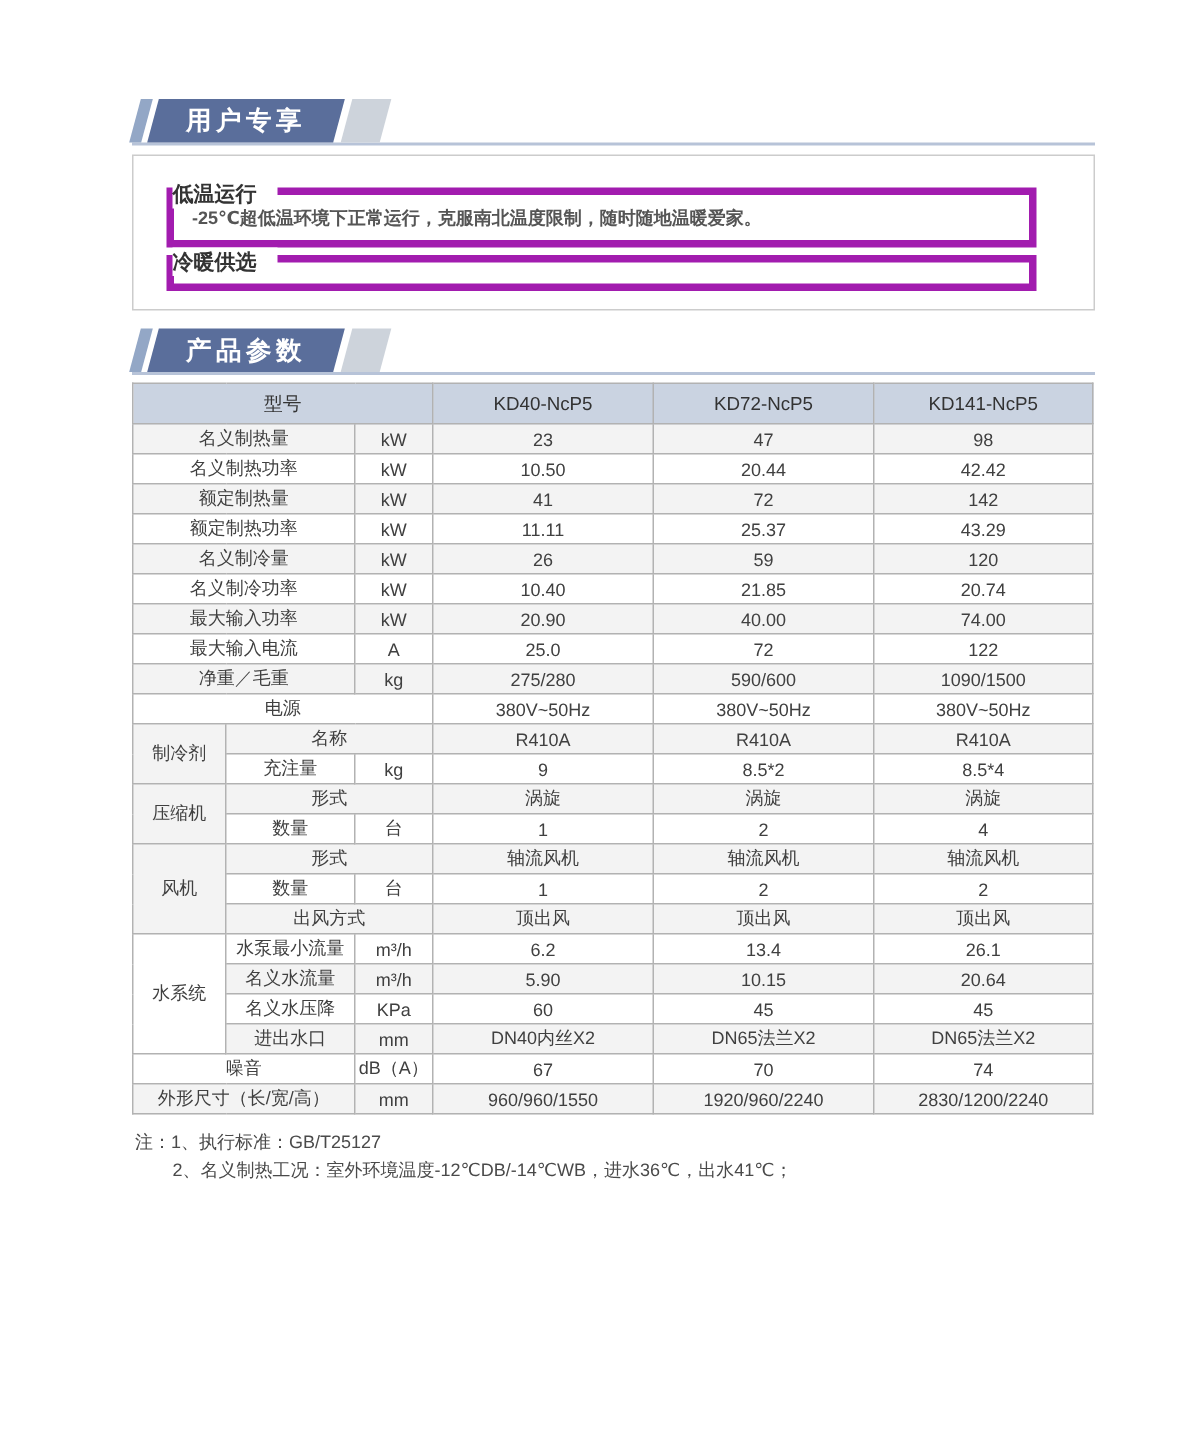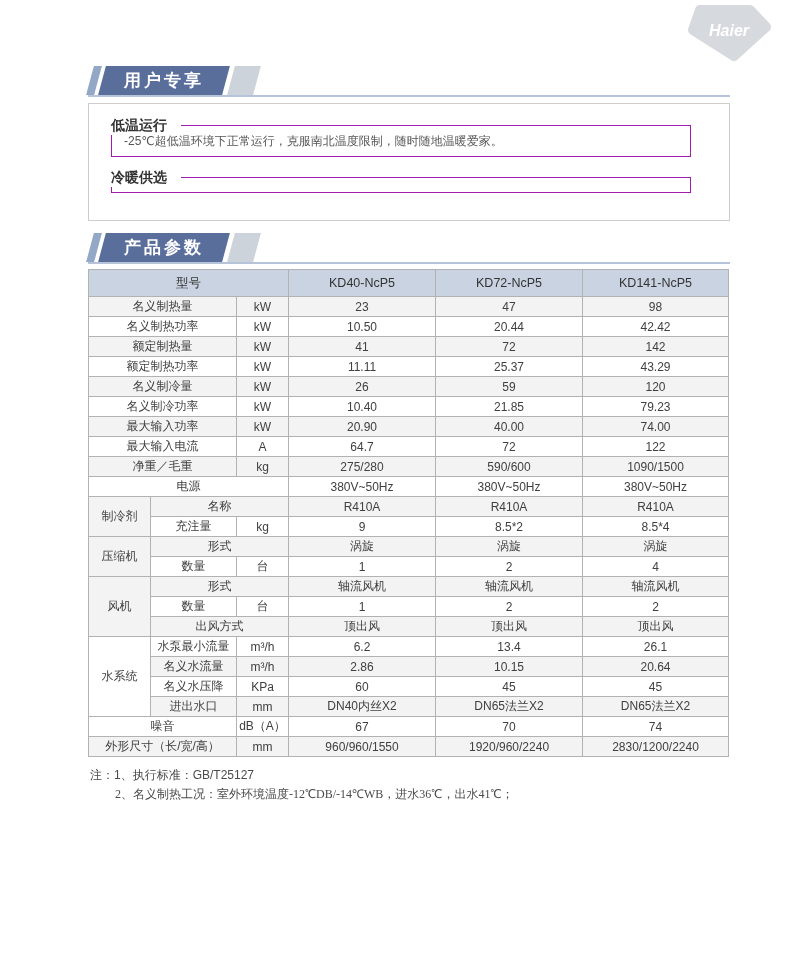--- a/index.html
+++ b/index.html
@@ -35,26 +35,26 @@
   .badge-pieces{position:absolute;left:2px;top:0;height:29px;display:flex;align-items:stretch;}
   .badge-accent{width:8px;background:var(--accent-mid);transform:skewX(-15deg);margin-right:4px;}
   .badge-main{background:var(--accent-dark);transform:skewX(-15deg);display:flex;align-items:center;padding:0 22px;}
   .badge-main .badge-text{
     transform:skewX(15deg);color:#fff;font-weight:bold;font-size:17px;letter-spacing:3px;white-space:nowrap;
   }
   .badge-ghost{width:26px;background:var(--ghost-gray);transform:skewX(-15deg);margin-left:5px;}
 
   
   .features-panel{border:1px solid #cccccc;margin-top:6px;padding:21px 38px 7px 22px;}
-  .feature-item{position:relative;border:1px solid #a21caf;margin-bottom:20px;padding:7px 8px 7px 12px;}
+  .feature-item{position:relative;border:5px solid #a21caf;margin-bottom:5px;padding:7px 8px 7px 12px;}
   .feature-title{
     position:absolute;top:-10px;left:-1px;background:#ffffff;padding:0 14px 0 0;
     font-weight:bold;font-size:14px;color:#333;line-height:19px;white-space:nowrap;
   }
-  .feature-desc{font-size:12px;color:var(--text-soft);line-height:16px;}
+  .feature-desc{font-size:12px;color:var(--text-soft);line-height:16px;font-weight:bold;}
 
   .section-gap{height:12px;}
 
   
   .spec-table{
     border-collapse:collapse;width:640px;margin-top:5px;table-layout:fixed;
     border:1px solid var(--border-dark);
   }
   .spec-table th,.spec-table td{
     border:1px solid var(--border-mid);text-align:center;vertical-align:middle;
@@ -62,33 +62,27 @@
   .spec-table th{
     background:var(--header-bg);height:27px;font-size:12.5px;font-weight:normal;color:#333;
   }
   .spec-table td{height:18px;font-size:12px;color:var(--text-main);padding:1px 2px;background:#fff;}
   .spec-table tr.shade td{background:var(--shade-bg);}
 
   
   .notes{margin-top:9px;font-size:12px;color:#4a4a4a;line-height:19px;}
   .note-line{white-space:nowrap;}
   .indent-0{padding-left:2px;}
-  .indent-1{padding-left:27px;font-family:Liberation Serif, serif;}
+  .indent-1{padding-left:27px;}
 </style>
 </head>
 <body>
 
 <div class="page">
 
-  <div class="haier-logo">
-    <svg width="88" height="62" viewBox="0 0 88 62">
-      <polygon points="14,8 64,8 80,25 48,54 7,28" fill="#d6d9dd" stroke="#d6d9dd" stroke-width="10" stroke-linejoin="round"></polygon>
-      <text x="43" y="34" text-anchor="middle" font-size="16" font-weight="bold" font-style="italic" fill="#ffffff">Haier</text>
-    </svg>
-  </div>
 
   <div class="content">
 
     <div class="badge-row">
       <div class="badge-underline"></div>
       <div class="badge-pieces">
         <div class="badge-accent"></div>
         <div class="badge-main">
           <span class="badge-text">用户专享</span>
         </div>
@@ -170,33 +164,33 @@
             <td class="unit">kW</td>
             <td>26</td>
             <td>59</td>
             <td>120</td>
           </tr>
           <tr>
             <td colspan="2" class="lbl">名义制冷功率</td>
             <td class="unit">kW</td>
             <td>10.40</td>
             <td>21.85</td>
-            <td>79.23</td>
+            <td>20.74</td>
           </tr>
           <tr class="shade">
             <td colspan="2" class="lbl">最大输入功率</td>
             <td class="unit">kW</td>
             <td>20.90</td>
             <td>40.00</td>
             <td>74.00</td>
           </tr>
           <tr>
             <td colspan="2" class="lbl">最大输入电流</td>
             <td class="unit">A</td>
-            <td>64.7</td>
+            <td>25.0</td>
             <td>72</td>
             <td>122</td>
           </tr>
           <tr class="shade">
             <td colspan="2" class="lbl">净重／毛重</td>
             <td class="unit">kg</td>
             <td>275/280</td>
             <td>590/600</td>
             <td>1090/1500</td>
           </tr>
@@ -258,21 +252,21 @@
             <td rowspan="4" class="grp">水系统</td>
             <td class="lbl">水泵最小流量</td>
             <td class="unit">m³/h</td>
             <td>6.2</td>
             <td>13.4</td>
             <td>26.1</td>
           </tr>
           <tr class="shade">
             <td class="lbl">名义水流量</td>
             <td class="unit">m³/h</td>
-            <td>2.86</td>
+            <td>5.90</td>
             <td>10.15</td>
             <td>20.64</td>
           </tr>
           <tr>
             <td class="lbl">名义水压降</td>
             <td class="unit">KPa</td>
             <td>60</td>
             <td>45</td>
             <td>45</td>
           </tr>

